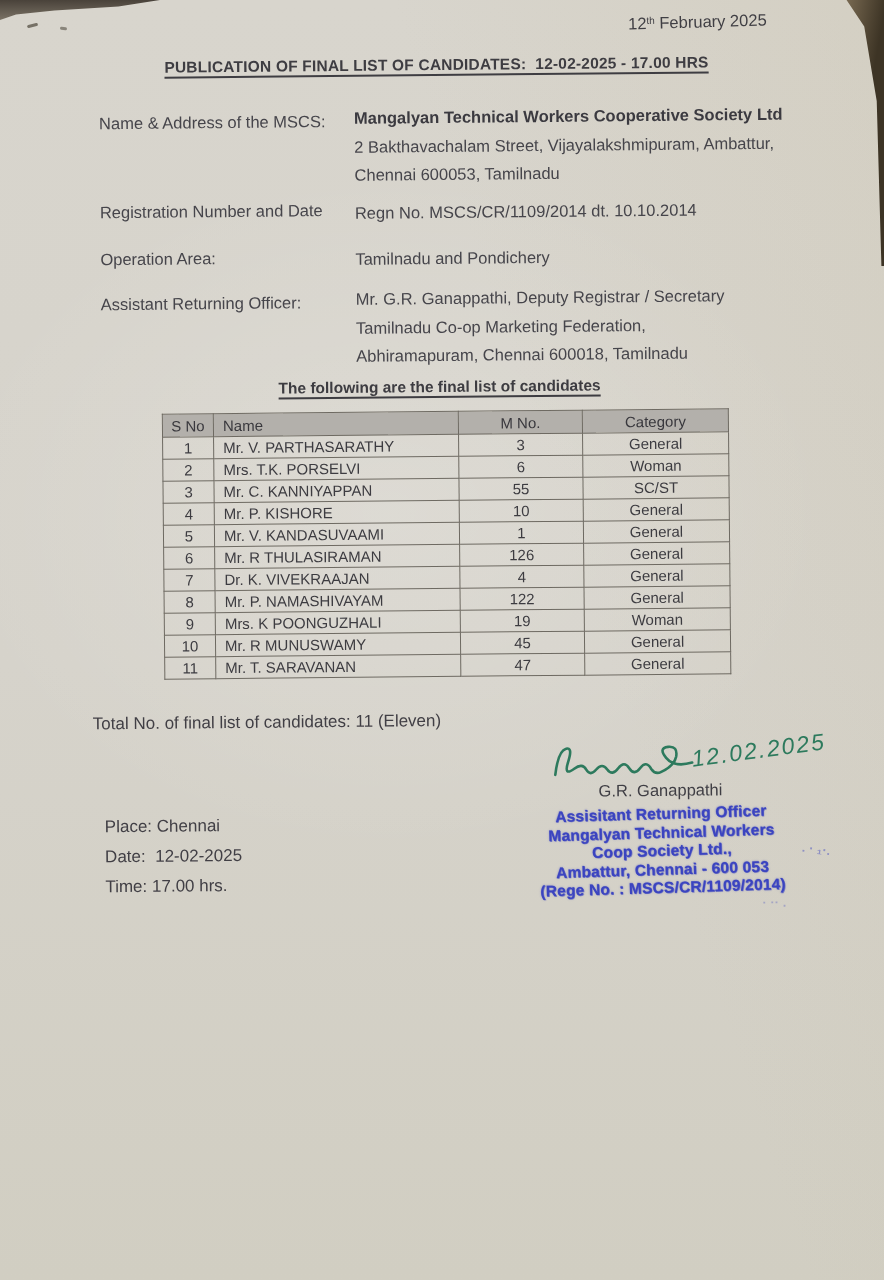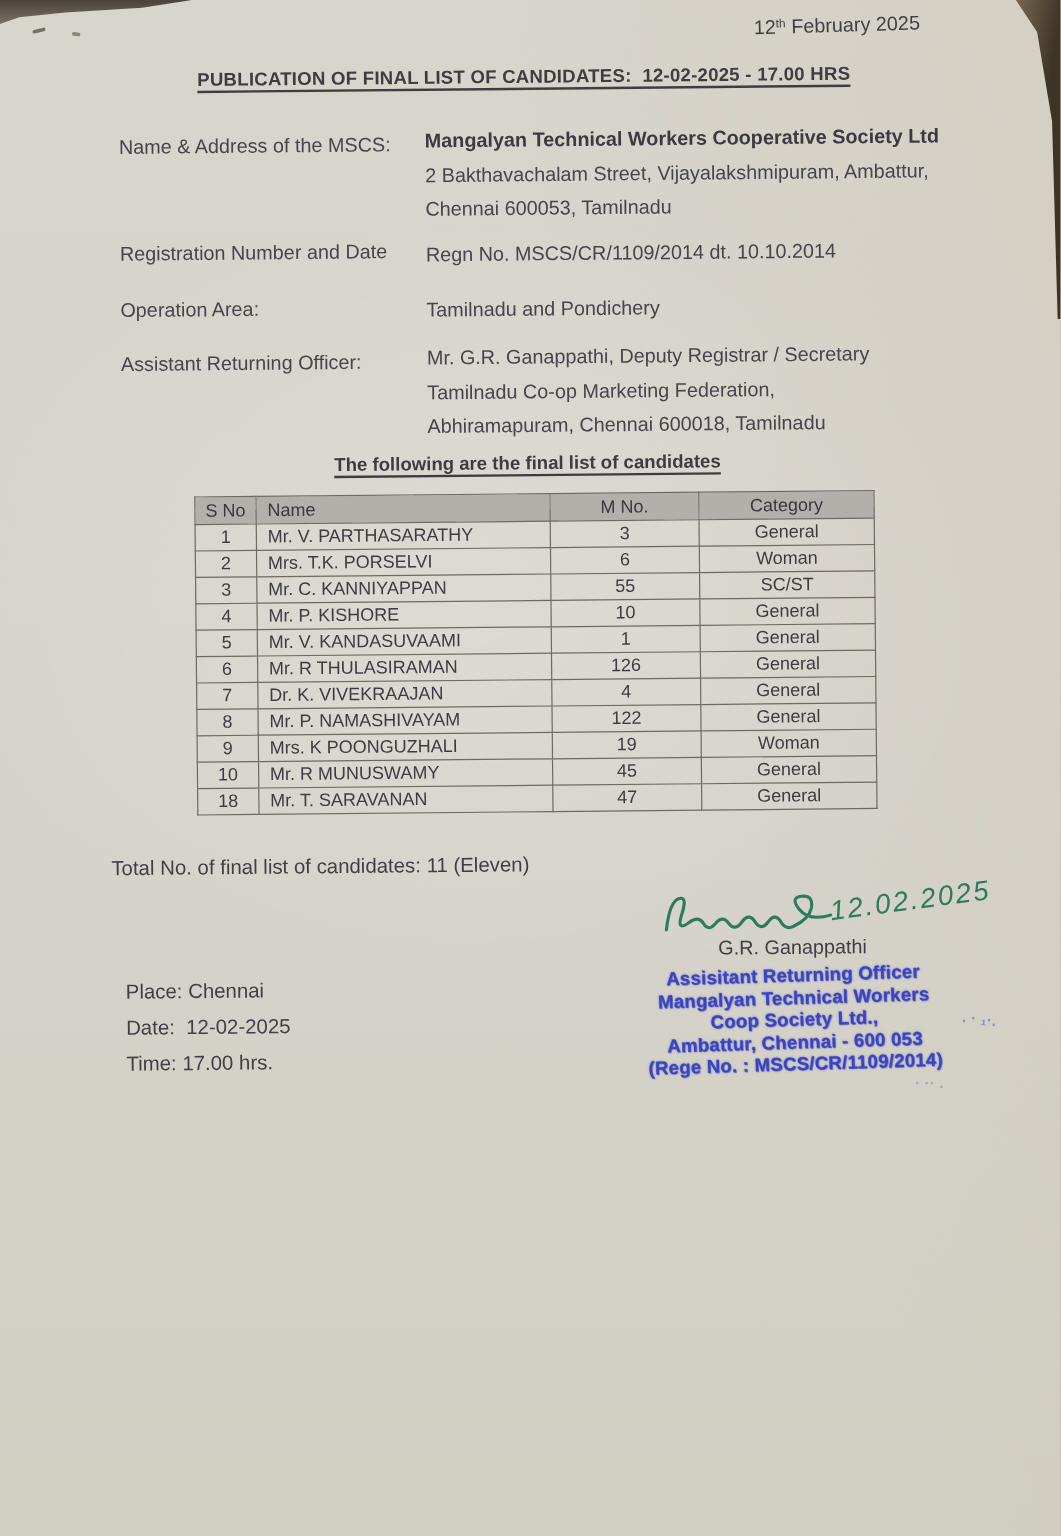--- a/index.html
+++ b/index.html
@@ -203,21 +203,21 @@
       <td>19</td>
       <td>Woman</td>
     </tr>
         <tr>
       <td>10</td>
       <td class="c-name">Mr. R MUNUSWAMY</td>
       <td>45</td>
       <td>General</td>
     </tr>
         <tr>
-      <td>18</td>
+      <td>11</td>
       <td class="c-name">Mr. T. SARAVANAN</td>
       <td>47</td>
       <td>General</td>
     </tr>
       </tbody>
   </table>
 
   <div class="total-line">Total No. of final list of candidates: 11 (Eleven)</div>
 
   <svg class="signature-svg" width="170" height="56" viewBox="0 0 170 56">

